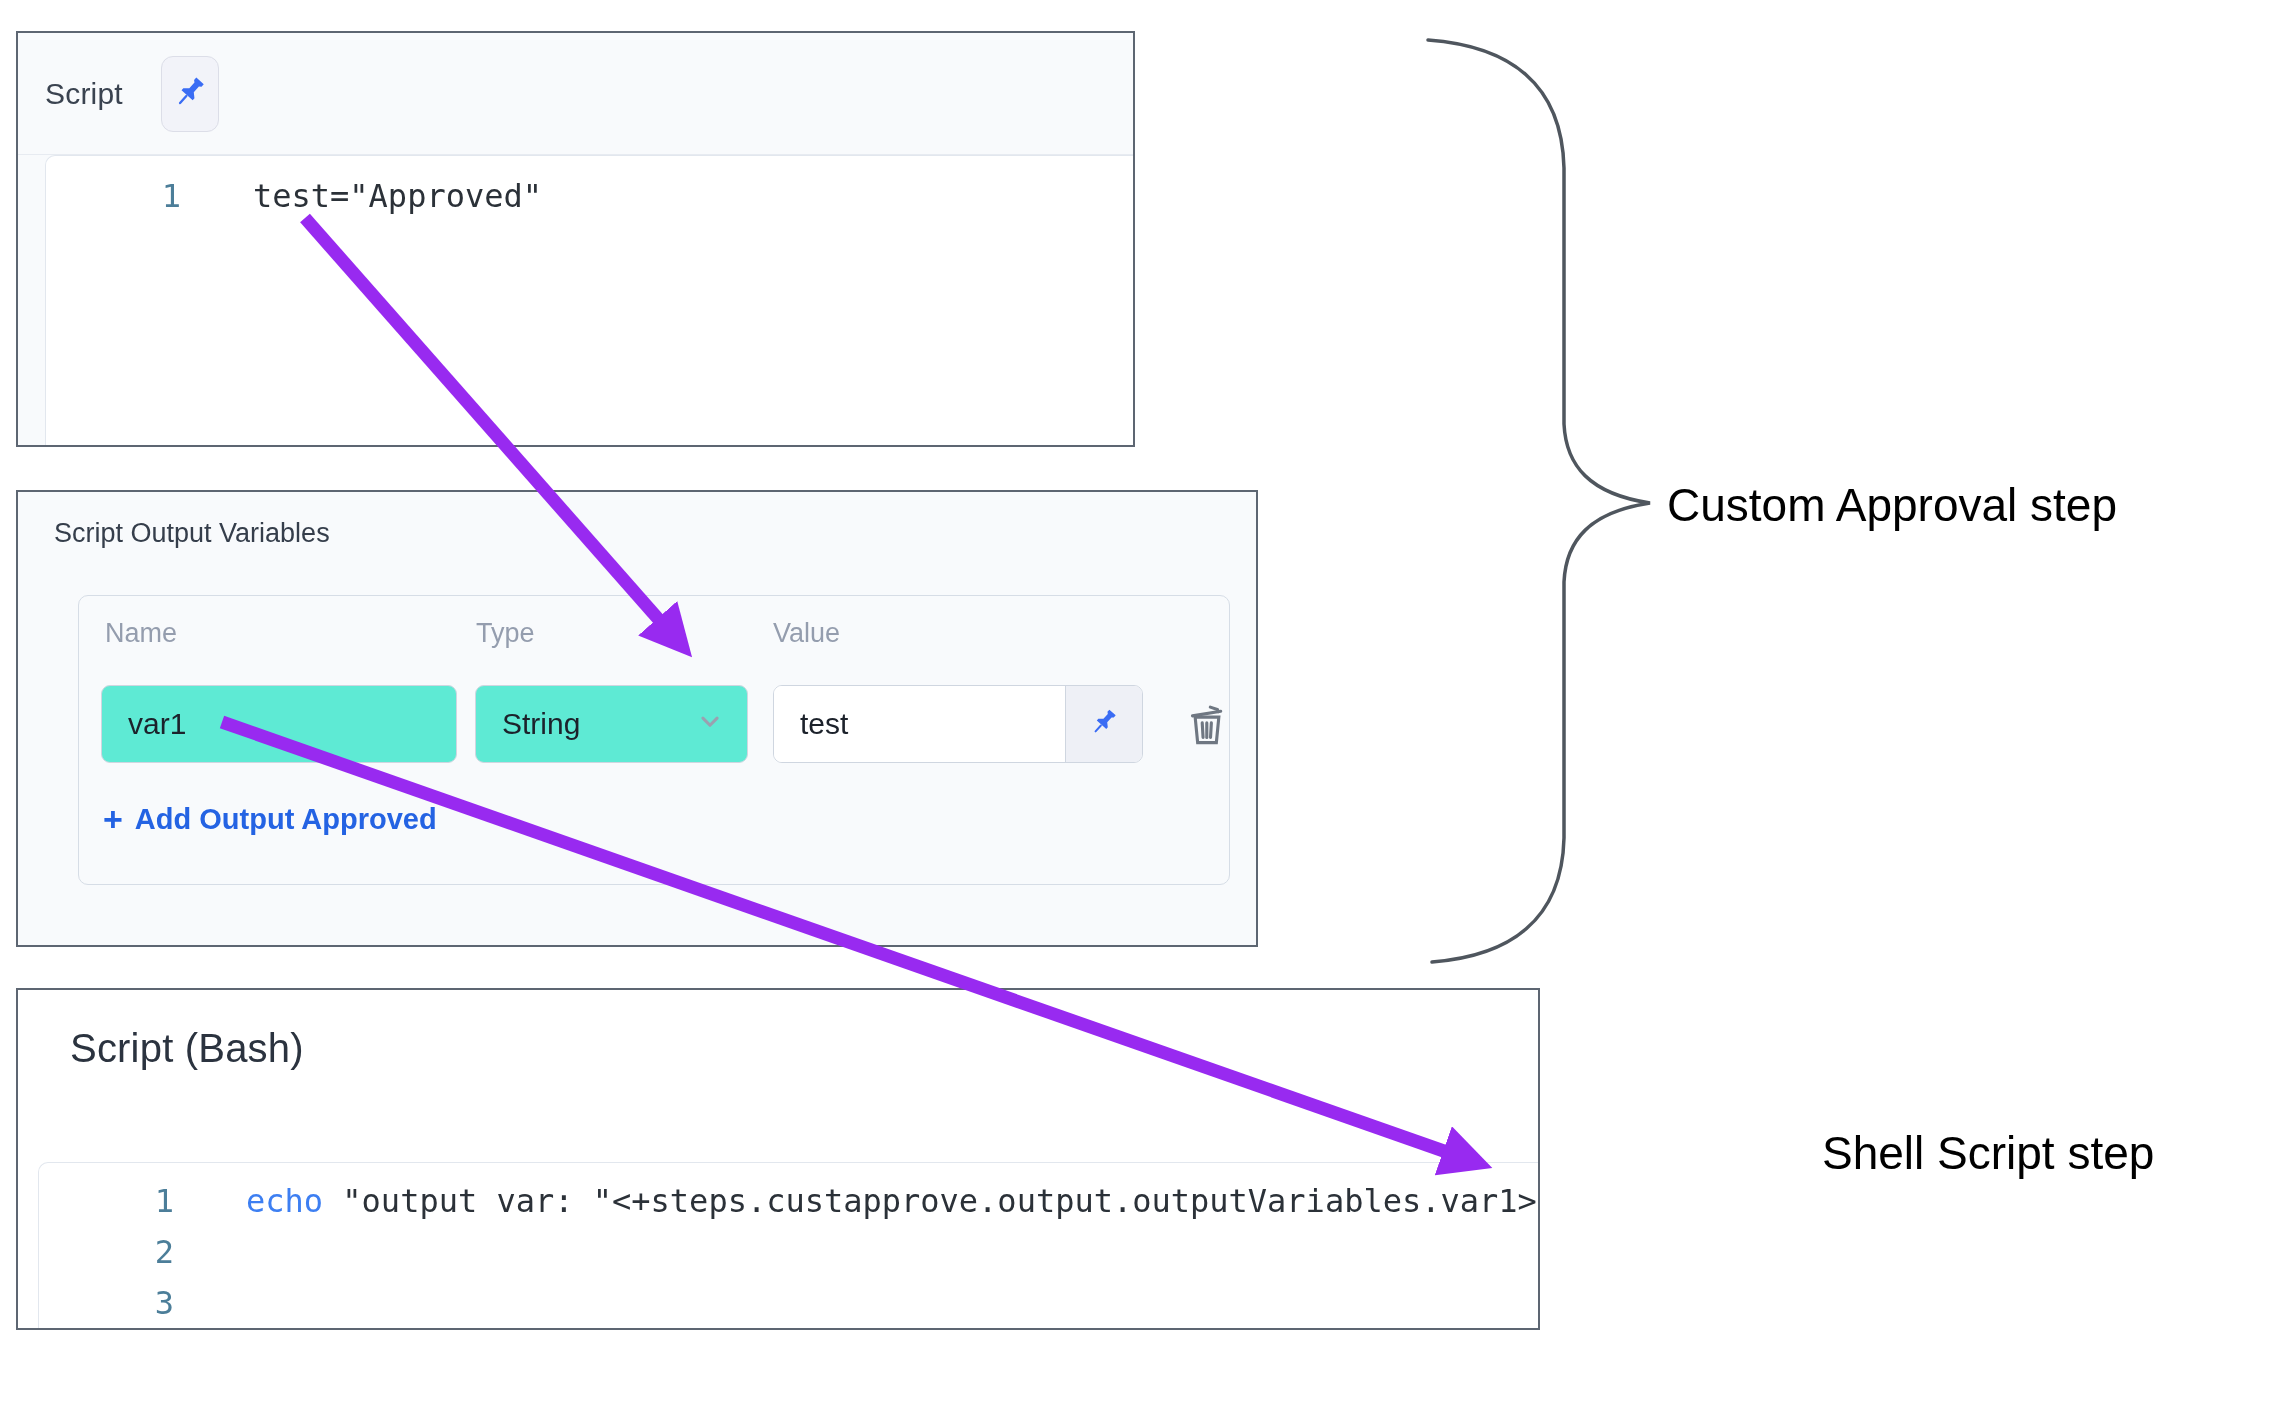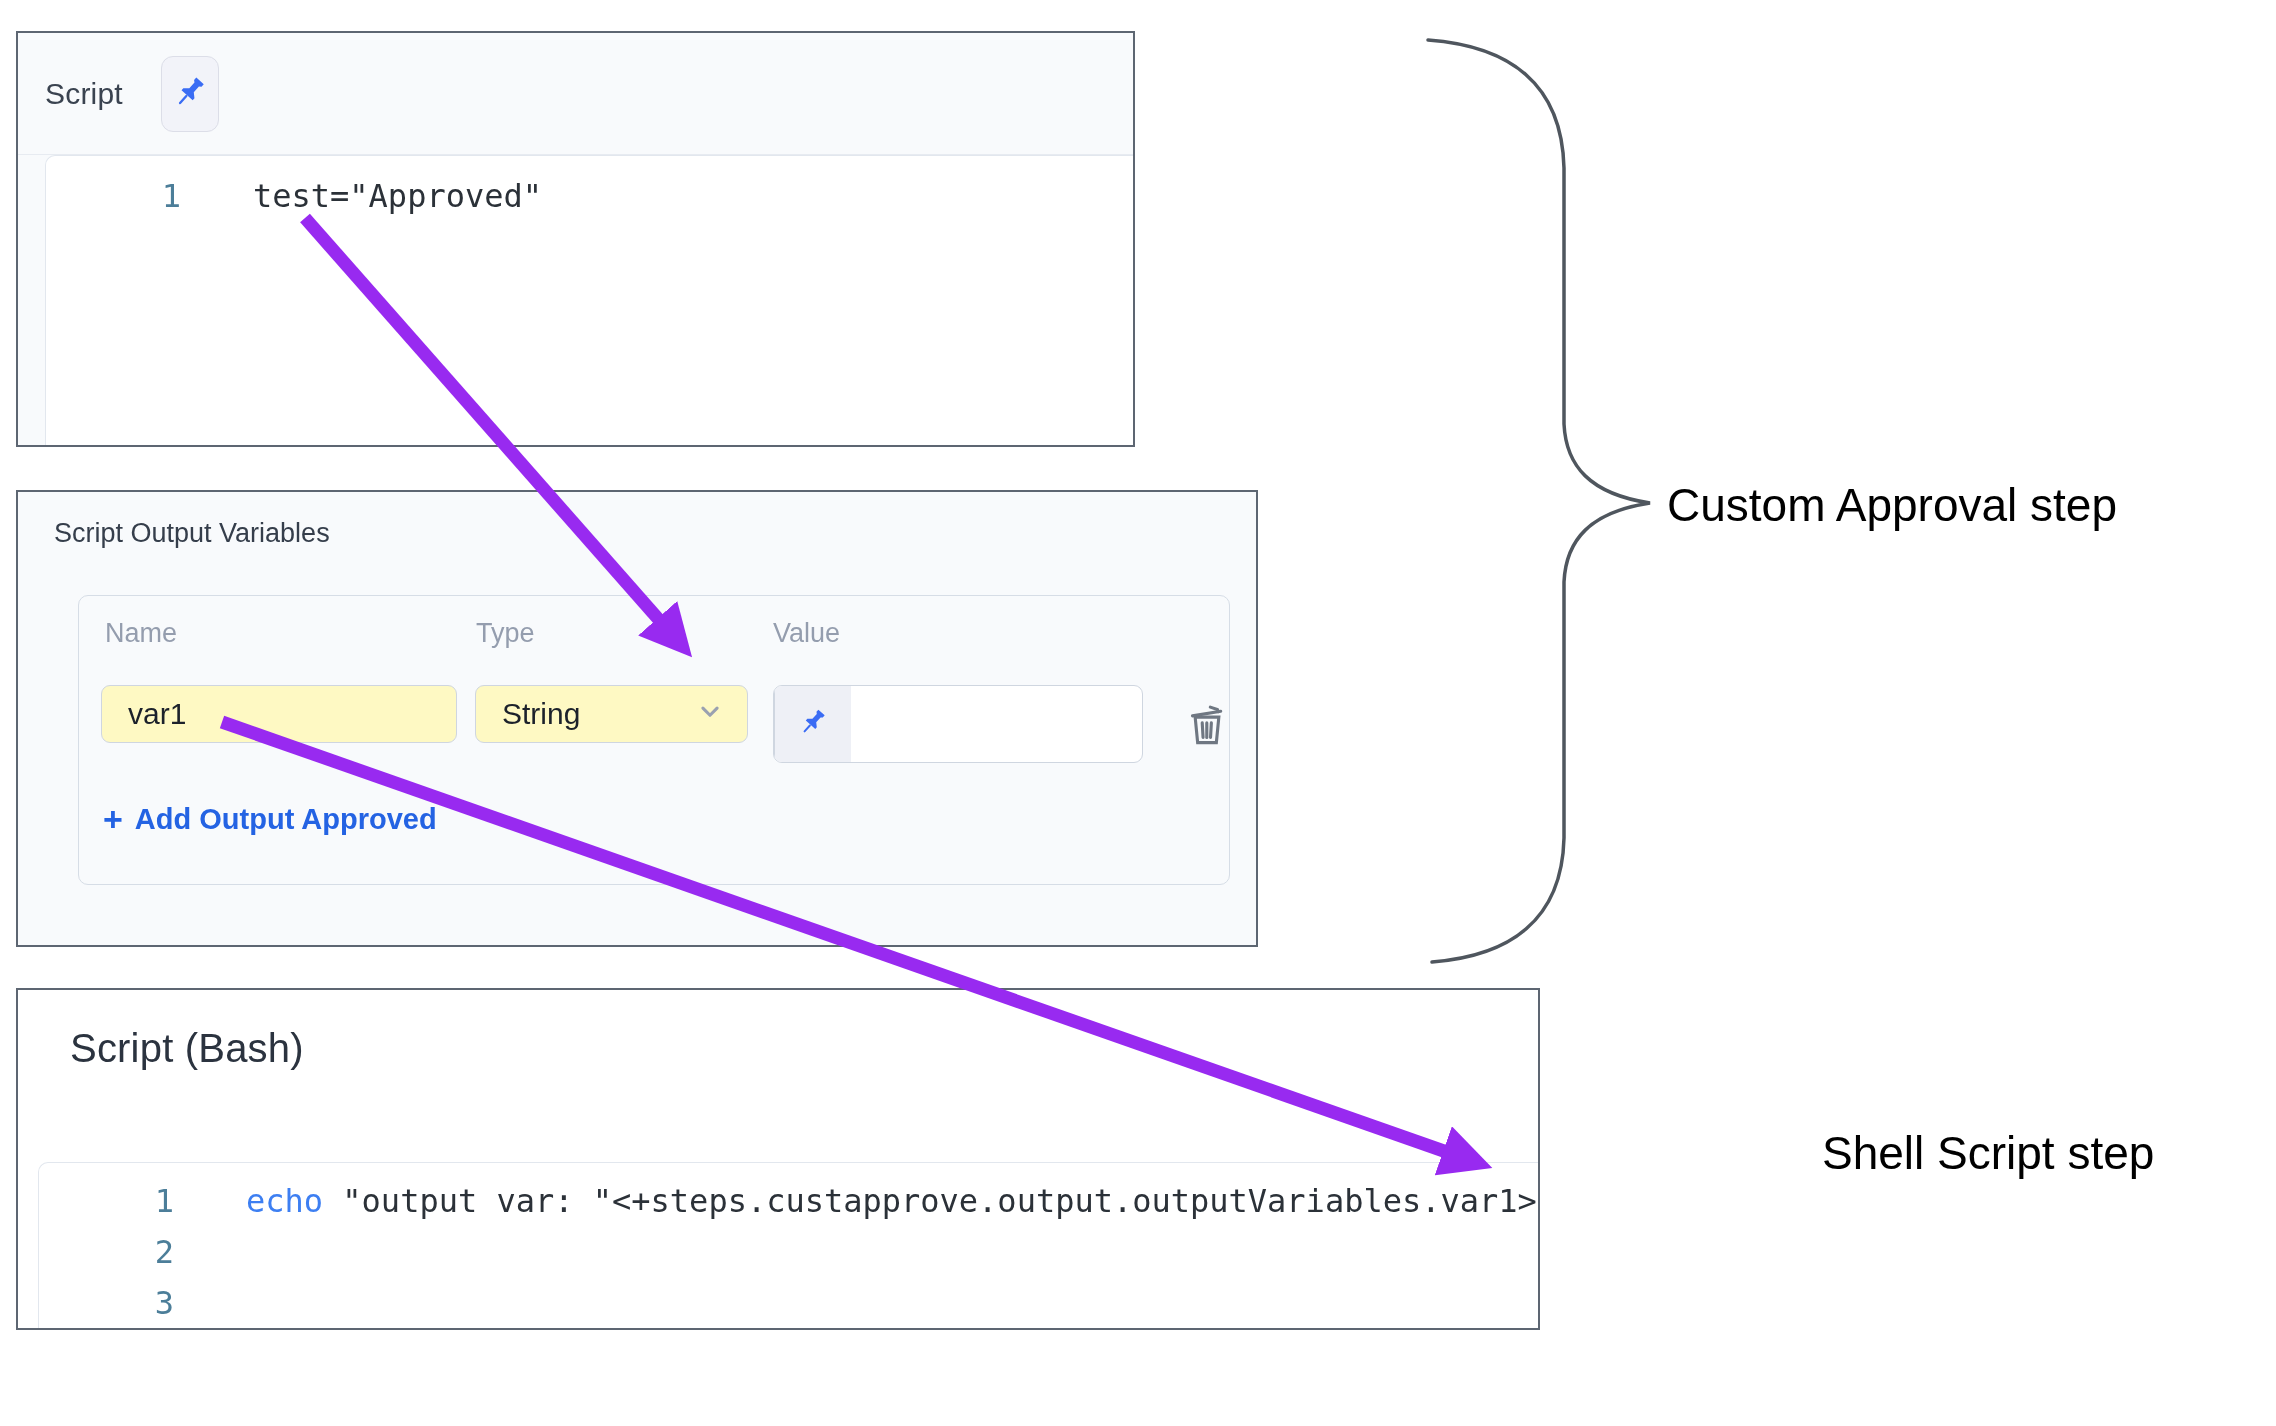--- a/index.html
+++ b/index.html
@@ -30,21 +30,21 @@
   .kw{color:#3d7ff2;}
   .pad-top-sm{padding-top:14px;}
   .pad-top-xs{padding-top:12px;}
 
   
   .vars-title{position:absolute;left:36px;top:26px;font-size:27px;color:#353e4b;}
   .vars-box{position:absolute;left:60px;top:103px;width:1152px;height:290px;
     border:1.5px solid #d6dde6;border-radius:10px;background:#f8fafc;box-sizing:border-box;}
   .col-label{position:absolute;top:22px;font-size:27px;color:#949dae;}
   .lbl-name{left:26px;} .lbl-type{left:397px;} .lbl-value{left:694px;}
-  .field{position:absolute;top:89px;height:58px;box-sizing:border-box;background:#fef9c3;
+  .field{position:absolute;top:89px;height:78px;box-sizing:border-box;background:#5eead4;
     border:1.5px solid #cfd6e0;border-radius:9px;font-size:30px;color:#1c222b;}
   input.field{padding:0 0 0 26px;outline:none;font-family:inherit;}
   .field-name{left:22px;width:356px;}
   .select{left:396px;width:273px;display:flex;align-items:center;justify-content:space-between;
     padding:0 20px 0 26px;cursor:pointer;gap:37px;}
   .value-group{position:absolute;left:694px;top:89px;width:370px;height:78px;display:flex;
     border:1.5px solid #cfd6e0;border-radius:9px;overflow:hidden;background:#ffffff;box-sizing:border-box;}
   .value-input{flex:1 1 auto;min-width:0;border:none;outline:none;font-size:30px;color:#1c222b;
     padding:0 0 0 26px;font-family:inherit;background:#ffffff;}
   .value-pin{flex:0 0 76px;background:#eef0f6;border-left:1.5px solid #cfd6e0;display:flex;
@@ -105,20 +105,21 @@
       <div class="field select">
         <span>String</span>
         <span>
           <svg width="34" height="34" viewBox="0 0 24 24" fill="none" stroke="#9aa1b0" stroke-width="2.2" stroke-linecap="round" stroke-linejoin="round">
             <polyline points="7,10 12,15 17,10"></polyline>
           </svg>
         </span>
       </div>
 
       <div class="value-group">
+        <input class="value-input" type="text" readonly="" value="test" style="">
         <span class="value-pin">
           <span>
             <svg width="34" height="34" viewBox="0 0 24 24">
               <g transform="rotate(42 12 12)" fill="#3a6cf4">
                 <path d="M9 3h6v2l-1.2 1v4.6l2.7 2.4v1.6H7.5V13l2.7-2.4V6L9 5z"></path>
                 <rect x="11.3" y="14.6" width="1.4" height="7" rx="0.7"></rect>
               </g>
             </svg>
           </span>
         </span>

